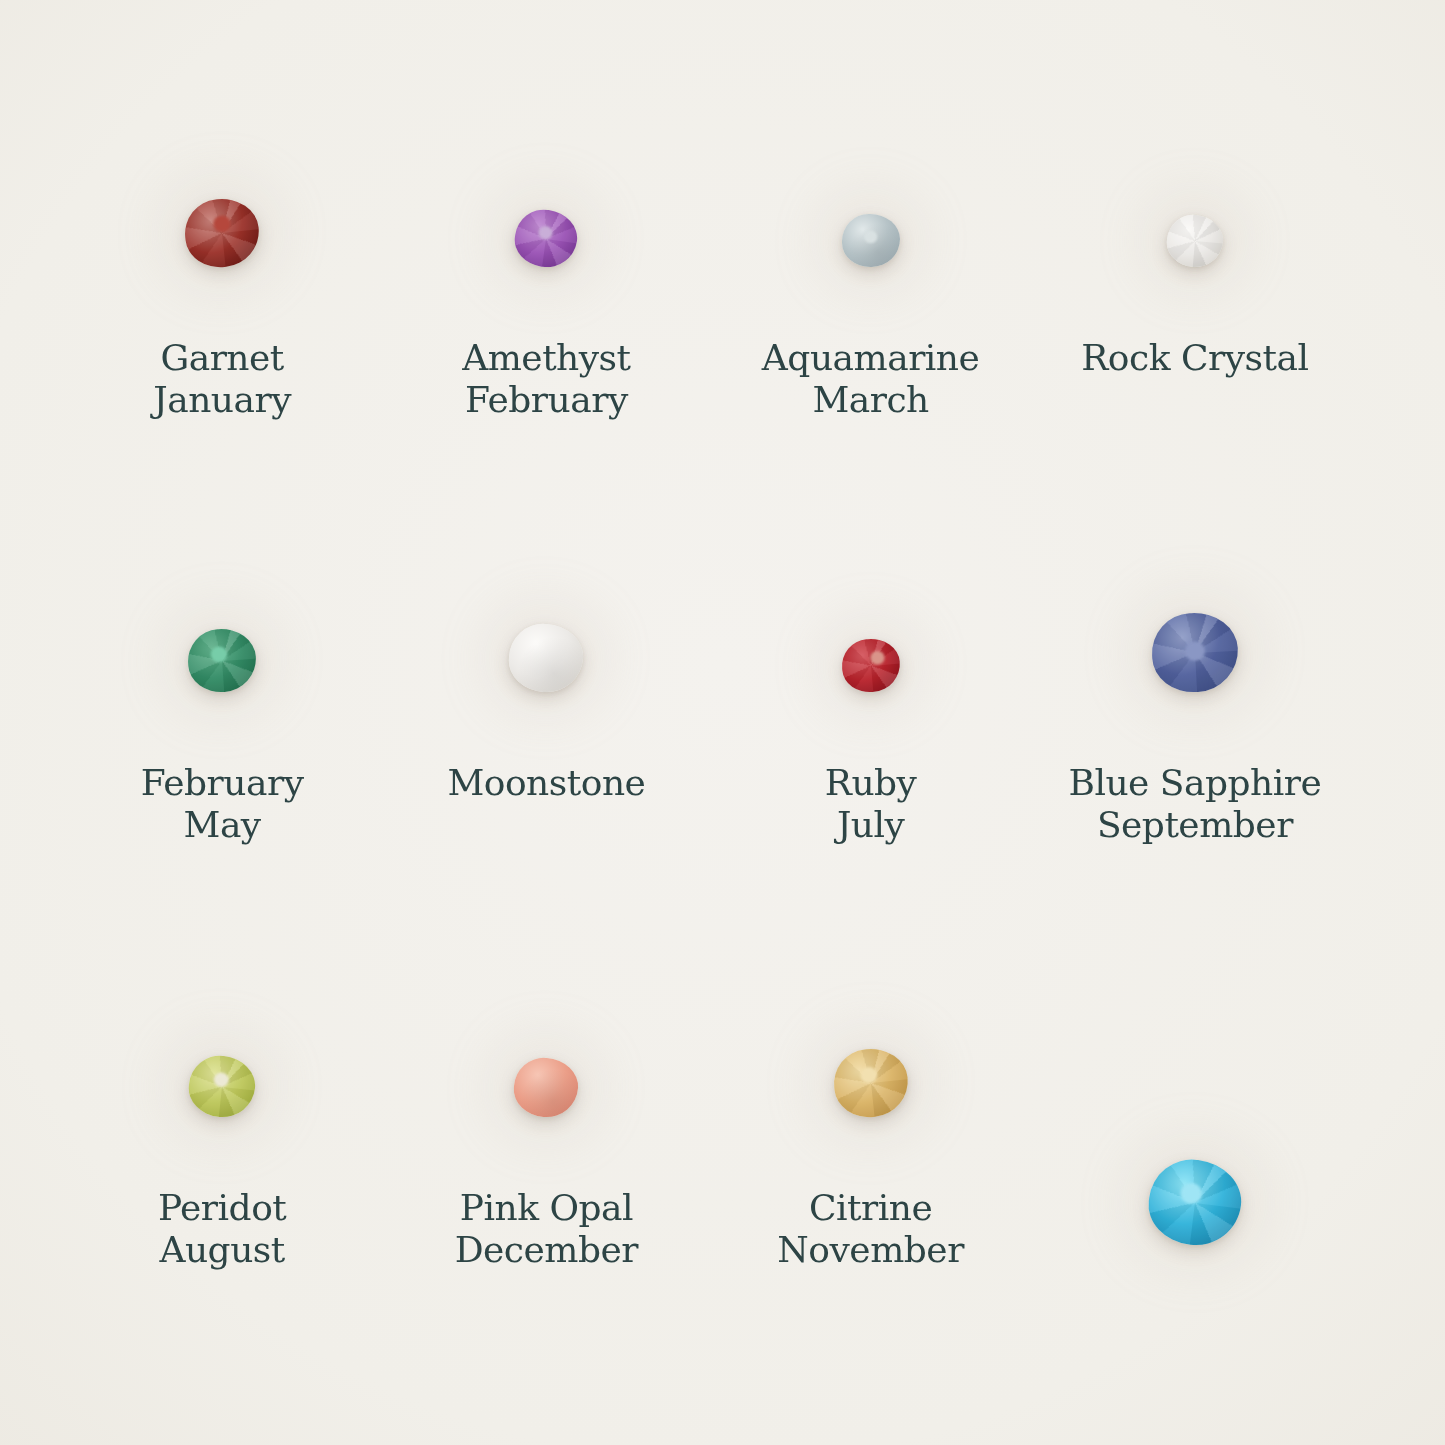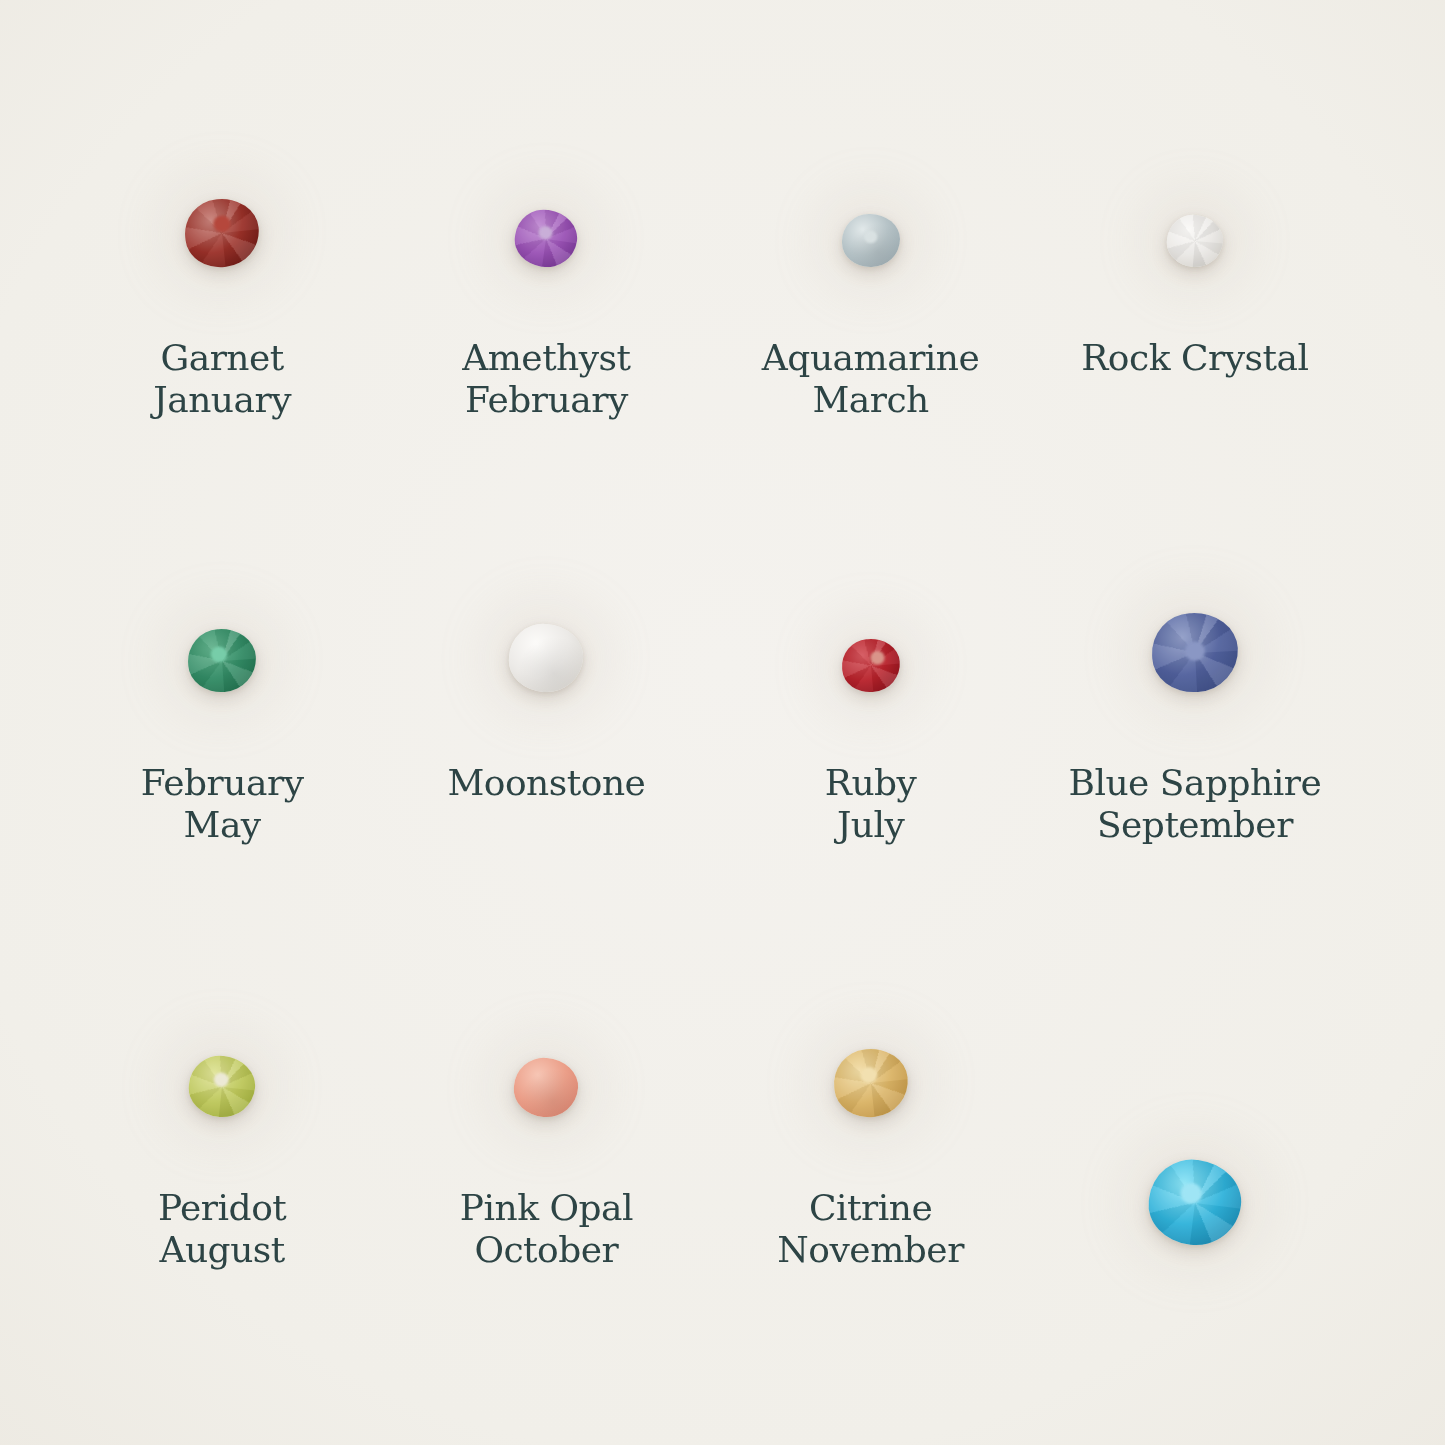--- a/index.html
+++ b/index.html
@@ -149,21 +149,21 @@
       <div class="gem-month">August</div>
     </div>
   </div>
 
   <div class="cell">
     <div class="bead-zone">
       <div class="bead smooth" style="--size: 64px; --main: #eb9f89; --dark: #d67f6b; --light: #f7c6b5; --hole: transparent; --hx: 50%; --hy: 42%; --rot: 4deg;"></div>
     </div>
     <div class="label">
       <div class="gem-name">Pink Opal</div>
-      <div class="gem-month">October</div>
+      <div class="gem-month">December</div>
     </div>
   </div>
 
   <div class="cell">
     <div class="bead-zone">
       <div class="bead" style="--size: 74px; --main: #dab365; --dark: #b98c3c; --light: #f2dda6; --hole: #f2e0b0; --hx: 48%; --hy: 38%; --rot: -6deg;"></div>
     </div>
     <div class="label">
       <div class="gem-name">Citrine</div>
       <div class="gem-month">November</div>

